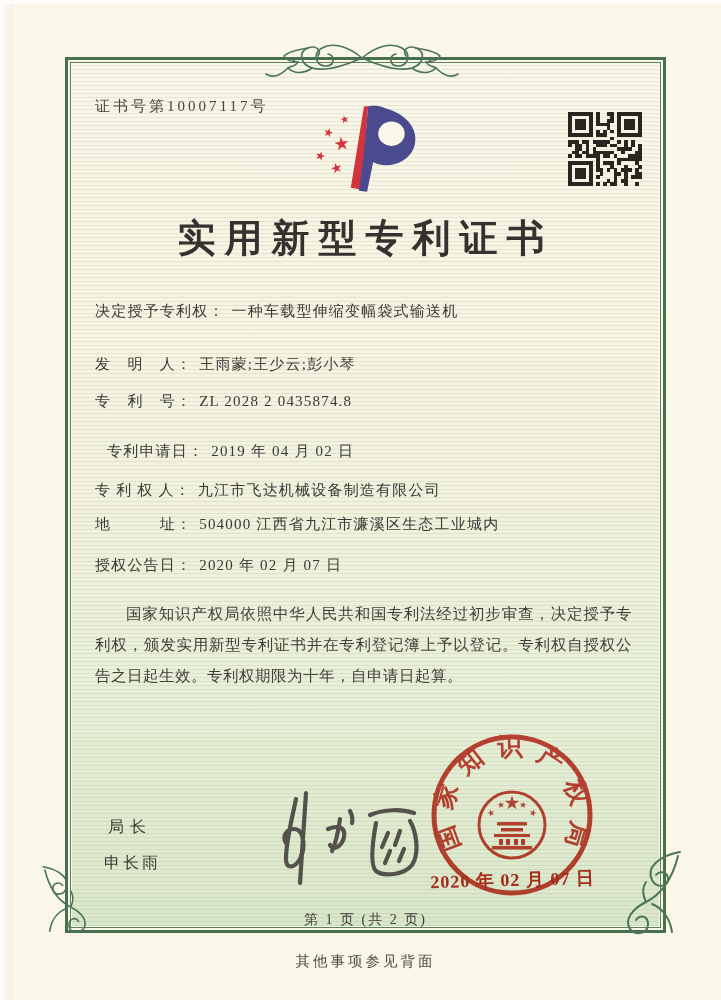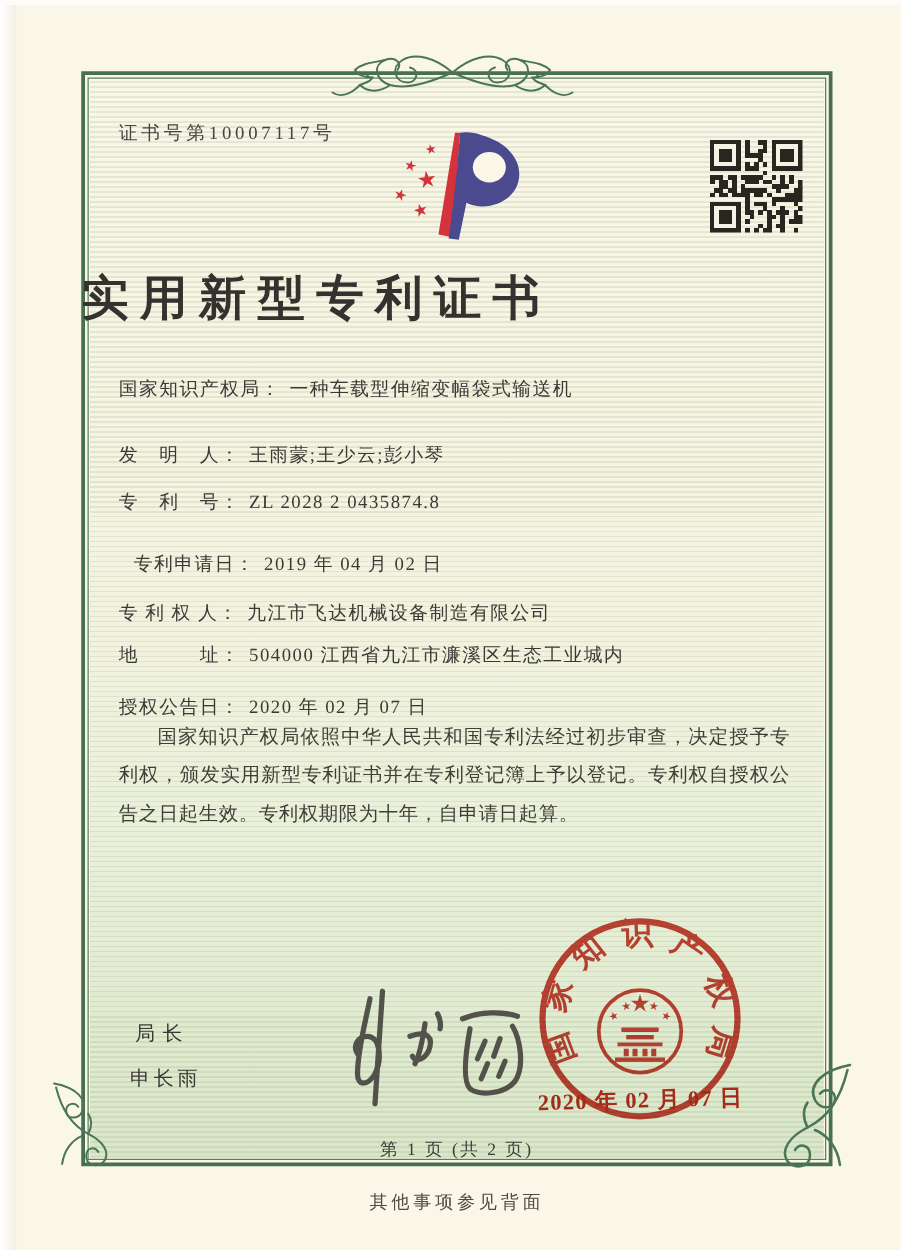--- a/index.html
+++ b/index.html
@@ -19,32 +19,32 @@
   .pattern{position:absolute;inset:4px;
     background:
       repeating-linear-gradient(0deg, rgba(122,158,110,0.17) 0 1px, rgba(122,158,110,0) 1px 4px),
       linear-gradient(180deg,#faf6e8 0%,#f8f4e3 28%,#f2f2df 52%,#eaf0da 70%,#e2ebd1 86%,#dae6c9 100%);}
 
   .cert-number{position:absolute;left:95px;top:97px;font-size:15px;color:#45433f;letter-spacing:3px;white-space:nowrap;}
   .logo{position:absolute;left:306px;top:102px;width:116px;height:94px;}
   .qr{position:absolute;left:568px;top:112px;width:74px;height:74px;}
   .qr svg{shape-rendering:crispEdges;}
 
-  .title{position:absolute;left:65px;width:601px;top:213px;text-align:left;
+  .title{position:absolute;left:65px;width:601px;top:213px;text-align:center;
     font-size:38px;font-weight:bold;letter-spacing:9px;color:#33322e;white-space:nowrap;}
 
   .field{position:absolute;left:95px;font-size:15px;color:#3a3936;letter-spacing:1.2px;white-space:nowrap;}
   .field .value{margin-left:7px;}
   .f-name{top:302px;} .f-inventor{top:355px;} .f-patno{top:392px;}
   .f-fdate{top:442px;margin-left:12px;} .f-patentee{top:481px;} .f-addr{top:515px;} .f-grant{top:556px;}
   .grant-no{position:absolute;left:290px;top:0;}
   .f-grant{width:540px;}
   .f-grant .grant-no{left:290px;}
 
-  .body-text{position:absolute;left:95px;top:574px;width:537px;font-size:15.5px;
+  .body-text{position:absolute;left:95px;top:598px;width:537px;font-size:15.5px;
     line-height:31px;color:#403e38;text-align:justify;letter-spacing:0.5px;}
   .body-text p{margin:0;text-indent:2em;}
 
   .director-title{position:absolute;left:108px;top:817px;font-size:16px;letter-spacing:6px;color:#3a3833;}
   .director-name{position:absolute;left:104px;top:853px;font-size:16px;letter-spacing:3px;color:#3a3833;}
   .signature{position:absolute;left:262px;top:785px;width:170px;height:105px;}
 
   .seal{position:absolute;left:420px;top:733px;width:185px;height:170px;mix-blend-mode:multiply;}
   .seal svg{opacity:0.92;}
   .seal-date{position:absolute;left:0;right:0;top:135px;text-align:center;color:#c2301f;
@@ -252,21 +252,21 @@
       <rect x="76.19047619047619" y="9.523809523809524" width="14.285714285714285" height="14.285714285714285"></rect>
       <rect x="0" y="66.66666666666667" width="33.333333333333336" height="33.333333333333336"></rect>
       <rect x="4.761904761904762" y="71.42857142857143" width="23.80952380952381" height="23.80952380952381" fill="#f6f3e6"></rect>
       <rect x="9.523809523809524" y="76.19047619047619" width="14.285714285714285" height="14.285714285714285"></rect>
     </svg>
 </div>
 
 <div class="title">实用新型专利证书</div>
 
 <div class="field f-name">
-  <span class="label">国家知识产权局：</span><span class="value">一种车载型伸缩变幅袋式输送机</span>
+  <span class="label">决定授予专利权：</span><span class="value">一种车载型伸缩变幅袋式输送机</span>
 </div>
 <div class="field f-inventor">
   <span class="label">发　明　人：</span><span class="value">王雨蒙;王少云;彭小琴</span>
 </div>
 <div class="field f-patno">
   <span class="label">专　利　号：</span><span class="value">ZL 2028 2 0435874.8</span>
 </div>
 <div class="field f-fdate">
   <span class="label">专利申请日：</span><span class="value">2019 年 04 月 02 日</span>
 </div>

